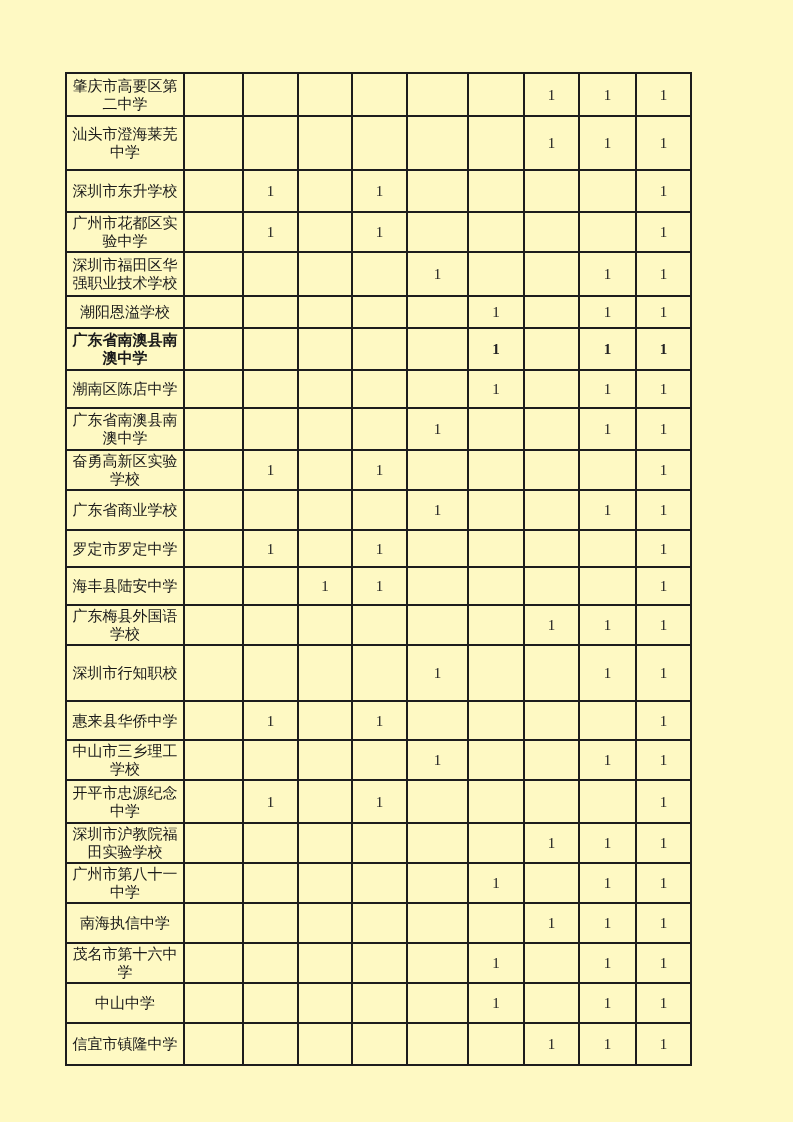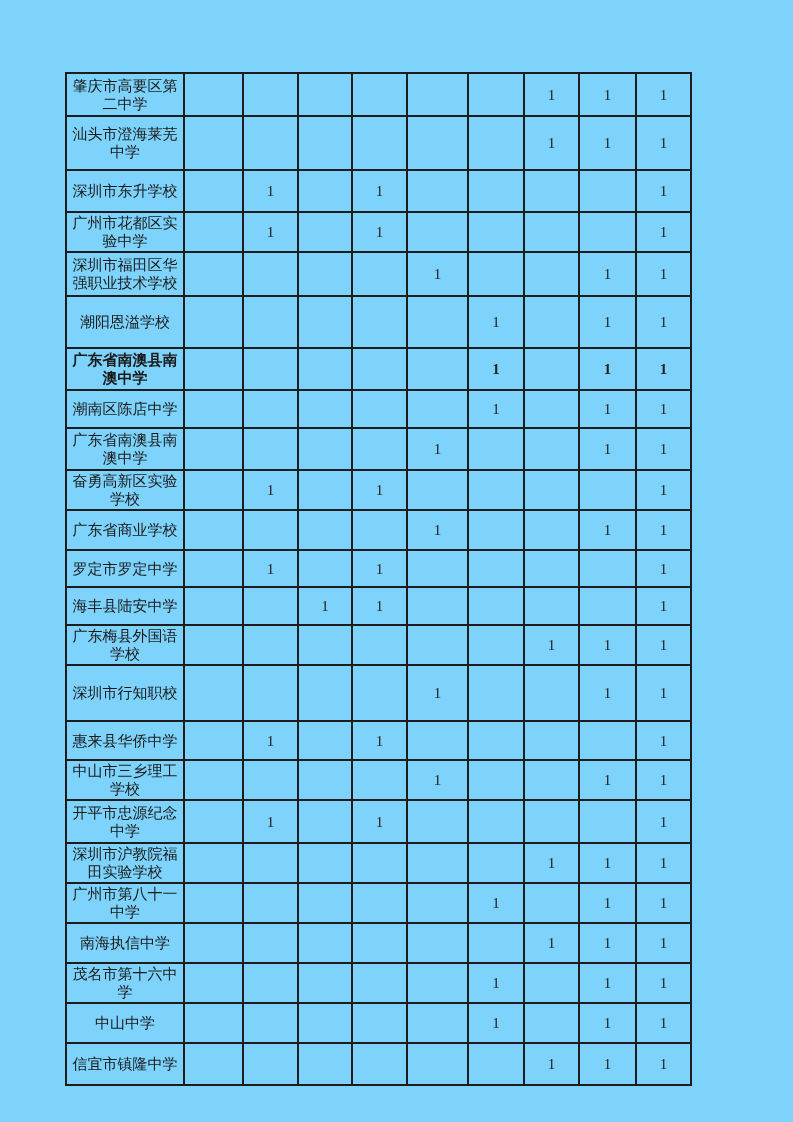--- a/index.html
+++ b/index.html
@@ -4,21 +4,21 @@
 <style>
   html, body {
     margin: 0;
     padding: 0;
     background: #e8e8e8;
   }
   .sheet {
     position: relative;
     width: 793px;
     height: 1122px;
-    background: #7dd3fc;
+    background: #fef9c3;
     margin: 0 auto;
     overflow: hidden;
   }
   table.school-table {
     position: absolute;
     left: 65px;
     top: 72px;
     border-collapse: collapse;
     table-layout: fixed;
     width: 625px;
@@ -114,21 +114,21 @@
           <td class="value-cell"></td>
           <td class="value-cell"></td>
           <td class="value-cell"></td>
           <td class="value-cell"></td>
           <td class="value-cell">1</td>
           <td class="value-cell"></td>
           <td class="value-cell"></td>
           <td class="value-cell">1</td>
           <td class="value-cell">1</td>
         </tr>
-        <tr style="height: 52px;">
+        <tr style="height: 32px;">
           <td class="name-cell">潮阳恩溢学校</td>
           <td class="value-cell"></td>
           <td class="value-cell"></td>
           <td class="value-cell"></td>
           <td class="value-cell"></td>
           <td class="value-cell"></td>
           <td class="value-cell">1</td>
           <td class="value-cell"></td>
           <td class="value-cell">1</td>
           <td class="value-cell">1</td>

